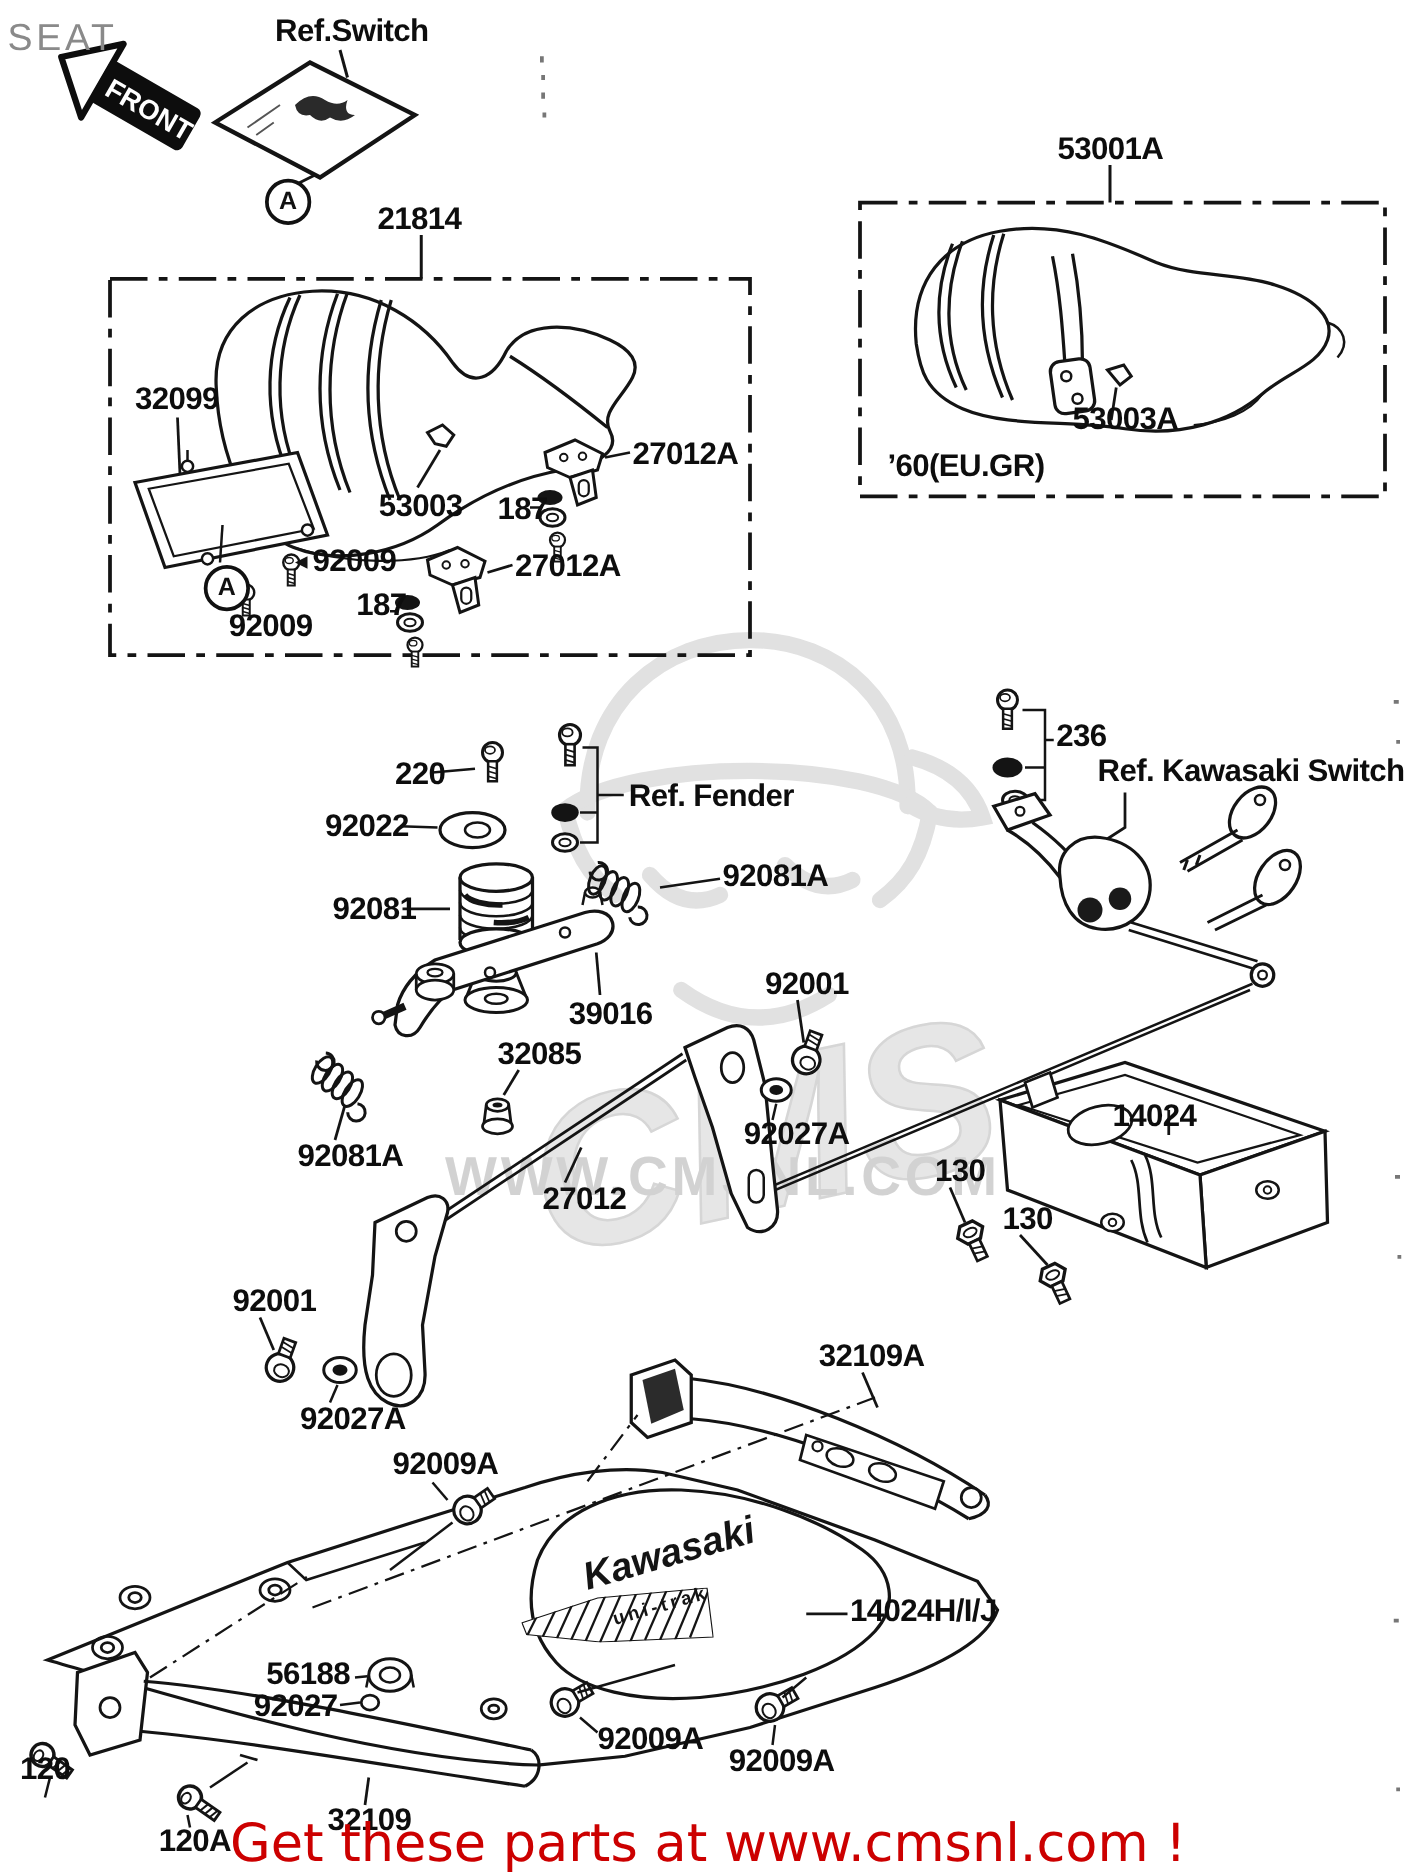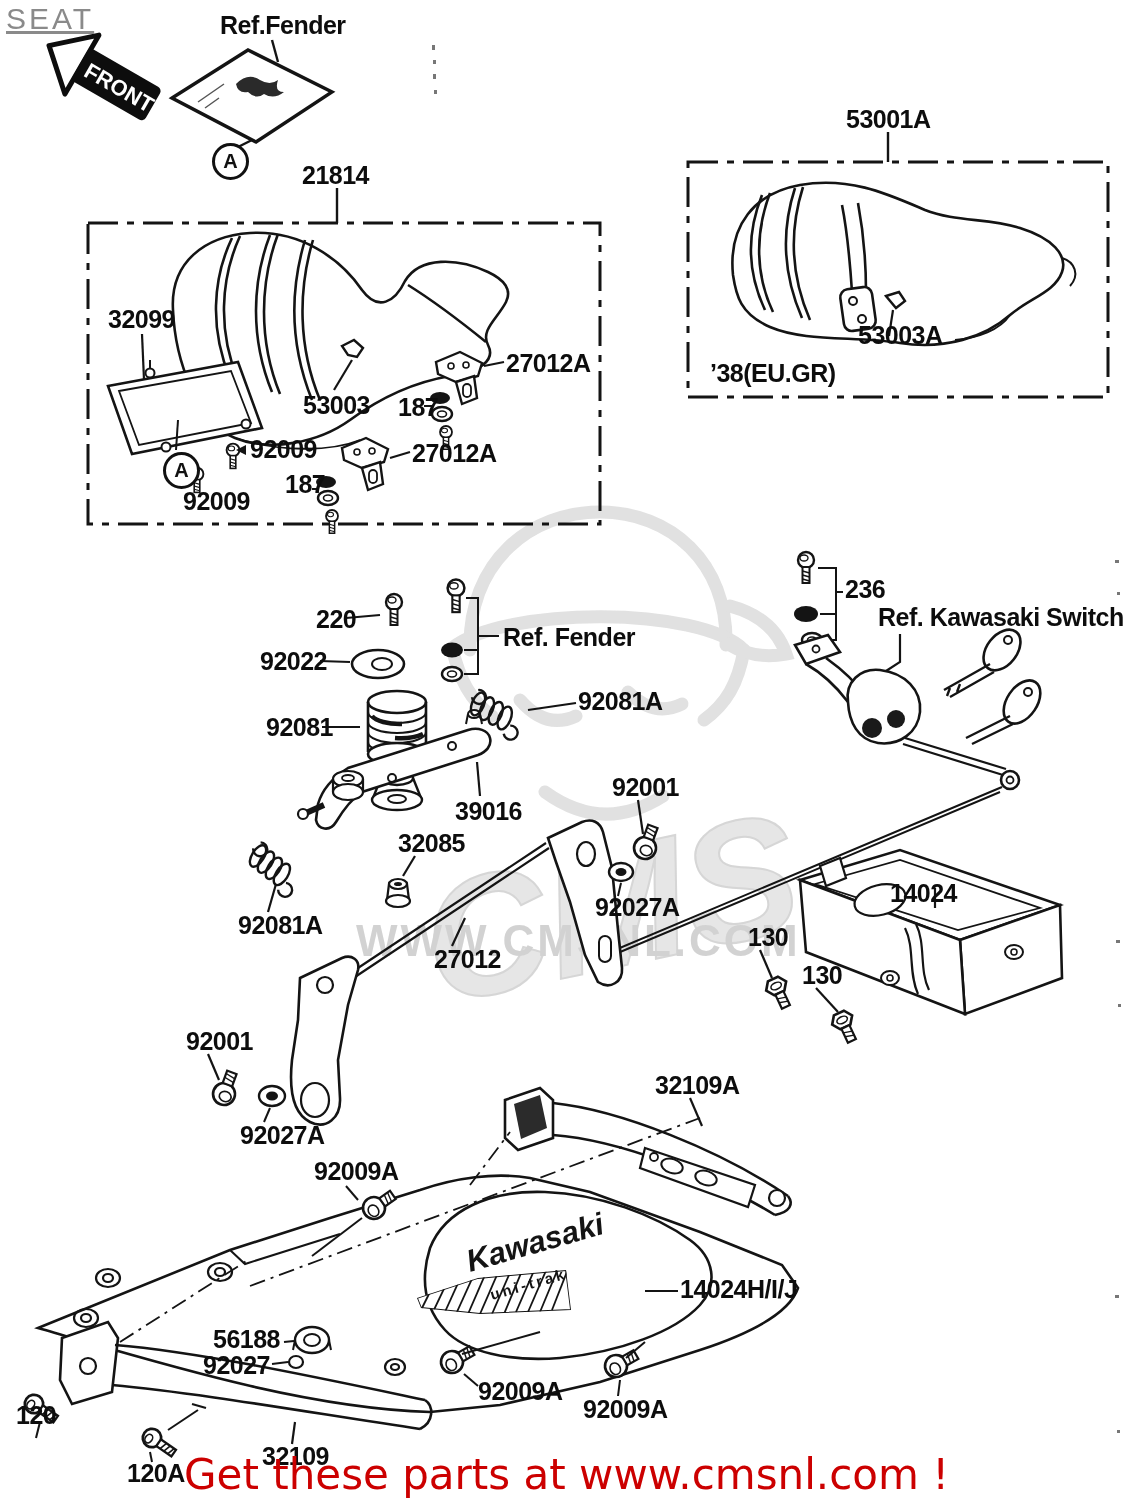--- a/index.html
+++ b/index.html
@@ -4,22 +4,22 @@
 <style>
   html,body{margin:0;padding:0;background:#ffffff;}
   #stage{position:relative;width:1124px;height:1500px;background:#ffffff;overflow:hidden;
          font-family:"Liberation Sans",sans-serif;}
   svg{position:absolute;left:0;top:0;}
   .lbl{position:absolute;font-family:"Liberation Sans",sans-serif;font-weight:bold;
        font-size:25px;line-height:1.05;color:#0d0d0d;white-space:nowrap;letter-spacing:-0.5px;}
   .circleA{position:absolute;width:31px;height:31px;border:3px solid #111;border-radius:50%;
        background:#fff;display:flex;align-items:center;justify-content:center;
        font-size:20px;font-weight:bold;color:#111;}
-  .seat-title{position:absolute;left:6px;top:2px;font-size:30px;letter-spacing:3px;
-       color:#8a8a8a;font-weight:normal;text-decoration:underline;}
+  .seat-title{position:absolute;left:6px;top:14px;font-size:30px;letter-spacing:3px;
+       color:#8a8a8a;font-weight:normal;}
   .footer{position:absolute;left:184px;top:1450px;font-family:"DejaVu Sans",sans-serif;
        font-size:42px;color:#cc0000;white-space:nowrap;}
 </style>
 </head>
 <body>
 
 <div id="stage">
 
 <svg width="1124" height="1500" viewBox="0 0 1124 1500">
   <defs>
@@ -415,33 +415,33 @@
     <use href="#screw-v" transform="translate(34,1404) rotate(-55) scale(1.15)"></use>
     <line x1="36" y1="1438" x2="40" y2="1422" stroke="#141414" stroke-width="2"></line>
     <use href="#screw-v" transform="translate(152,1438) rotate(-55) scale(1.15)"></use>
     <line x1="168" y1="1430" x2="198" y2="1410" stroke="#141414" stroke-width="2"></line>
     <line x1="152" y1="1462" x2="150" y2="1452" stroke="#141414" stroke-width="2"></line>
   </g>
 </svg>
 
 <div class="seat-title">SEAT</div>
 
-<div class="lbl" style="left:220px;top:12px">Ref.Fender</div>
+<div class="lbl" style="left:220px;top:12px">Ref.Switch</div>
 <div class="lbl" style="left:302px;top:162px">21814</div>
 <div class="lbl" style="left:108px;top:306px">32099</div>
 <div class="lbl" style="left:506px;top:350px">27012A</div>
 <div class="lbl" style="left:303px;top:392px">53003</div>
 <div class="lbl" style="left:398px;top:394px">187</div>
 <div class="lbl" style="left:250px;top:436px">92009</div>
 <div class="lbl" style="left:412px;top:440px">27012A</div>
 <div class="lbl" style="left:285px;top:471px">187</div>
 <div class="lbl" style="left:183px;top:488px">92009</div>
 <div class="lbl" style="left:846px;top:106px">53001A</div>
 <div class="lbl" style="left:858px;top:322px">53003A</div>
-<div class="lbl" style="left:710px;top:360px">’38(EU.GR)</div>
+<div class="lbl" style="left:710px;top:360px">’60(EU.GR)</div>
 <div class="lbl" style="left:845px;top:576px">236</div>
 <div class="lbl" style="left:878px;top:604px">Ref. Kawasaki Switch</div>
 <div class="lbl" style="left:316px;top:606px">220</div>
 <div class="lbl" style="left:503px;top:624px">Ref. Fender</div>
 <div class="lbl" style="left:260px;top:648px">92022</div>
 <div class="lbl" style="left:578px;top:688px">92081A</div>
 <div class="lbl" style="left:266px;top:714px">92081</div>
 <div class="lbl" style="left:612px;top:774px">92001</div>
 <div class="lbl" style="left:455px;top:798px">39016</div>
 <div class="lbl" style="left:398px;top:830px">32085</div>

